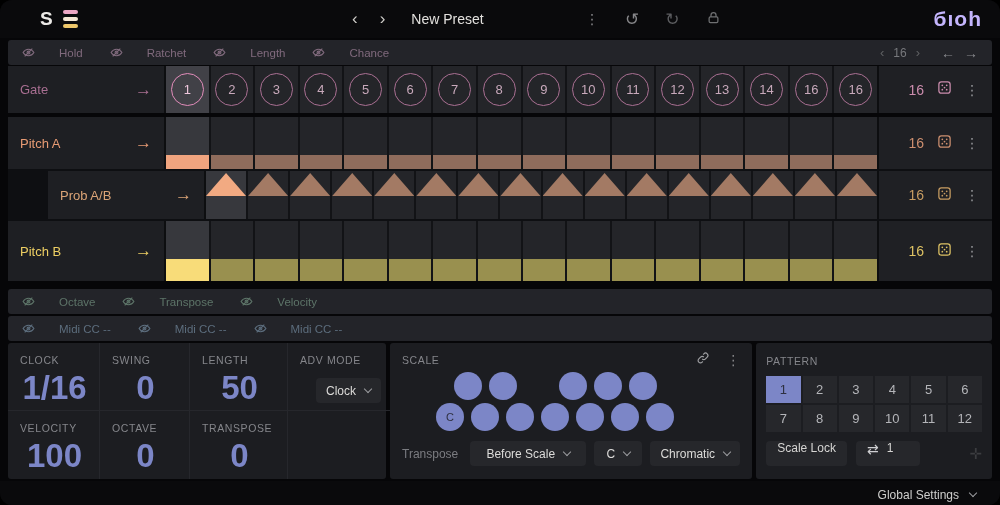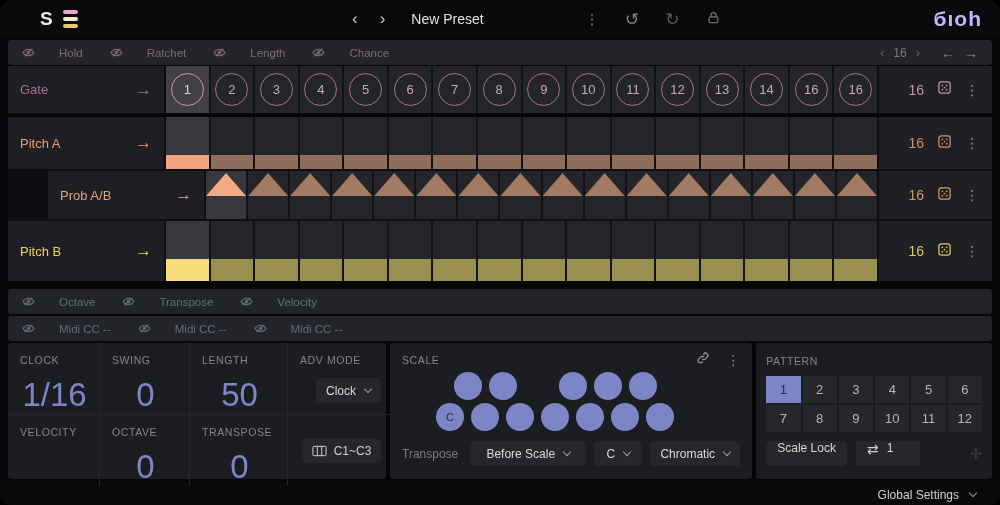--- a/index.html
+++ b/index.html
@@ -86,21 +86,21 @@
 
   
   .panels{display:flex;gap:4px;margin:2px 8px 0;height:136px;}
   .panel{background:#1c1d21;border-radius:3px;}
   .plabel{font-size:10.5px;letter-spacing:0.6px;color:#85868b;}
 
   .p-params{width:378px;display:grid;grid-template-columns:92px 90px 98px 1fr;grid-template-rows:1fr 1fr;}
   .pcell{border-right:1px solid #26272c;border-bottom:1px solid #26272c;padding:7px 0 0 12px;position:relative;}
   .pcell.nr{border-right:none;}
   .pcell.nb{border-bottom:none;}
-  .pval{display:flex;justify-content:center;margin-top:8px;font-size:33px;color:var(--accent);padding-right:10px;}
+  .pval{display:flex;justify-content:center;margin-top:1px;font-size:33px;color:var(--accent);padding-right:10px;font-weight:bold;}
   .dd{background:#26272b;border-radius:4px;height:25px;display:flex;align-items:center;justify-content:center;
       gap:9px;font-size:12px;color:#dcdbd9;padding:0 10px;}
   .adv-dd{margin:10px 14px 0 16px;}
   .caret{width:5px;height:5px;border-right:1.5px solid #9b9c9f;border-bottom:1.5px solid #9b9c9f;
          transform:rotate(45deg);display:inline-block;margin-top:-3px;}
   .kbbtn{display:flex;align-items:center;gap:7px;background:#26272b;border-radius:4px;height:24px;
          padding:0 10px;font-size:12px;color:#cfcfd2;}
   .kbbtn svg{width:15px;height:12px;}
   .center-cell{display:flex;align-items:center;justify-content:center;padding:0;}
 
@@ -563,35 +563,25 @@
       <div class="pcell"><span class="plabel">SWING</span>
         <div class="pval">0</div></div>
       <div class="pcell"><span class="plabel">LENGTH</span>
         <div class="pval">50</div></div>
       <div class="pcell nr"><span class="plabel">ADV MODE</span>
         <div class="dd adv-dd">
           <span>Clock</span>
             <span class="caret"></span>
         </div></div>
       <div class="pcell nb"><span class="plabel">VELOCITY</span>
-        </div>
+        <div class="pval">100</div></div>
       <div class="pcell nb"><span class="plabel">OCTAVE</span>
         <div class="pval">0</div></div>
       <div class="pcell nb"><span class="plabel">TRANSPOSE</span>
         <div class="pval">0</div></div>
-      <div class="pcell nr nb center-cell">
-        <div class="kbbtn">
-          <svg viewBox="0 0 24 18" fill="none" stroke="currentColor" stroke-width="1.6">
-            <rect x="1.5" y="1.5" width="21" height="15" rx="2"></rect>
-            <line x1="8.5" y1="1.5" x2="8.5" y2="16.5"></line>
-              <line x1="15.5" y1="1.5" x2="15.5" y2="16.5"></line>
-          </svg>
-          <span>C1~C3</span>
-        </div>
-      </div>
     </div>
 
     <div class="panel p-scale">
       <div class="scale-hd">
         <span class="plabel">SCALE</span>
         <span class="scale-icons">
           <span>
             <svg viewBox="0 0 24 24" fill="none" stroke="currentColor" stroke-width="2">
               <path d="M10.5 13.5a4 4 0 0 0 5.7 0l3-3a4 4 0 1 0-5.7-5.7l-1.2 1.2"></path>
               <path d="M13.5 10.5a4 4 0 0 0-5.7 0l-3 3a4 4 0 1 0 5.7 5.7l1.2-1.2"></path>

